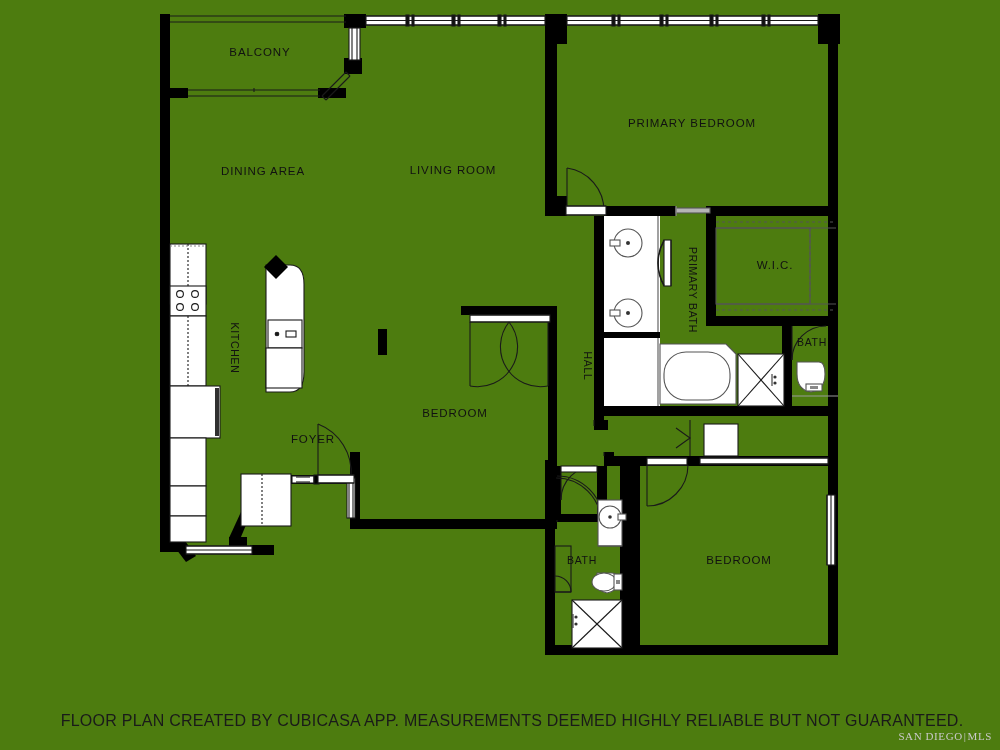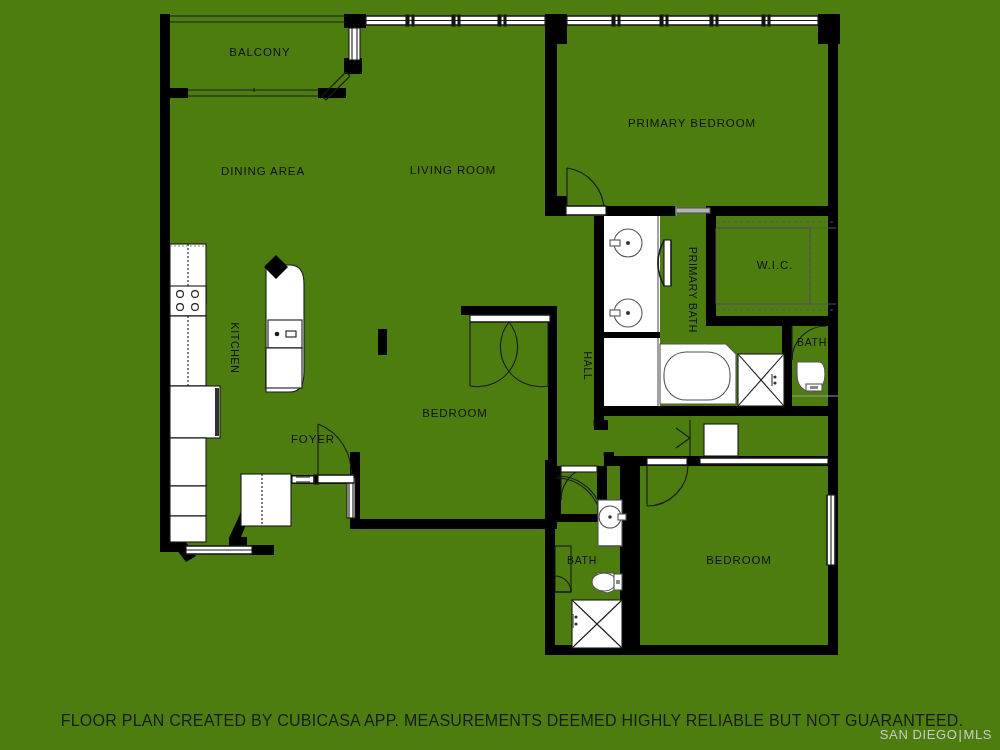--- a/index.html
+++ b/index.html
@@ -51,22 +51,22 @@
     font-family: "Liberation Sans", sans-serif;
     font-size: 16px;
     letter-spacing: 0.25px;
     color: #1a1a1a;
     white-space: nowrap;
   }
   .mls-logo {
     position: absolute;
     right: 8px;
     bottom: 8px;
-    font-family: Liberation Sans, sans-serif;
-    font-size: 13px;
+    font-family: Liberation Serif, serif;
+    font-size: 11px;
     letter-spacing: 0.6px;
     color: #c9c9c9;
     white-space: nowrap;
   }
   .mls-logo .bar {
     color: #c9c9c9;
     padding: 0 1px;
   }
 </style>
 </head>

